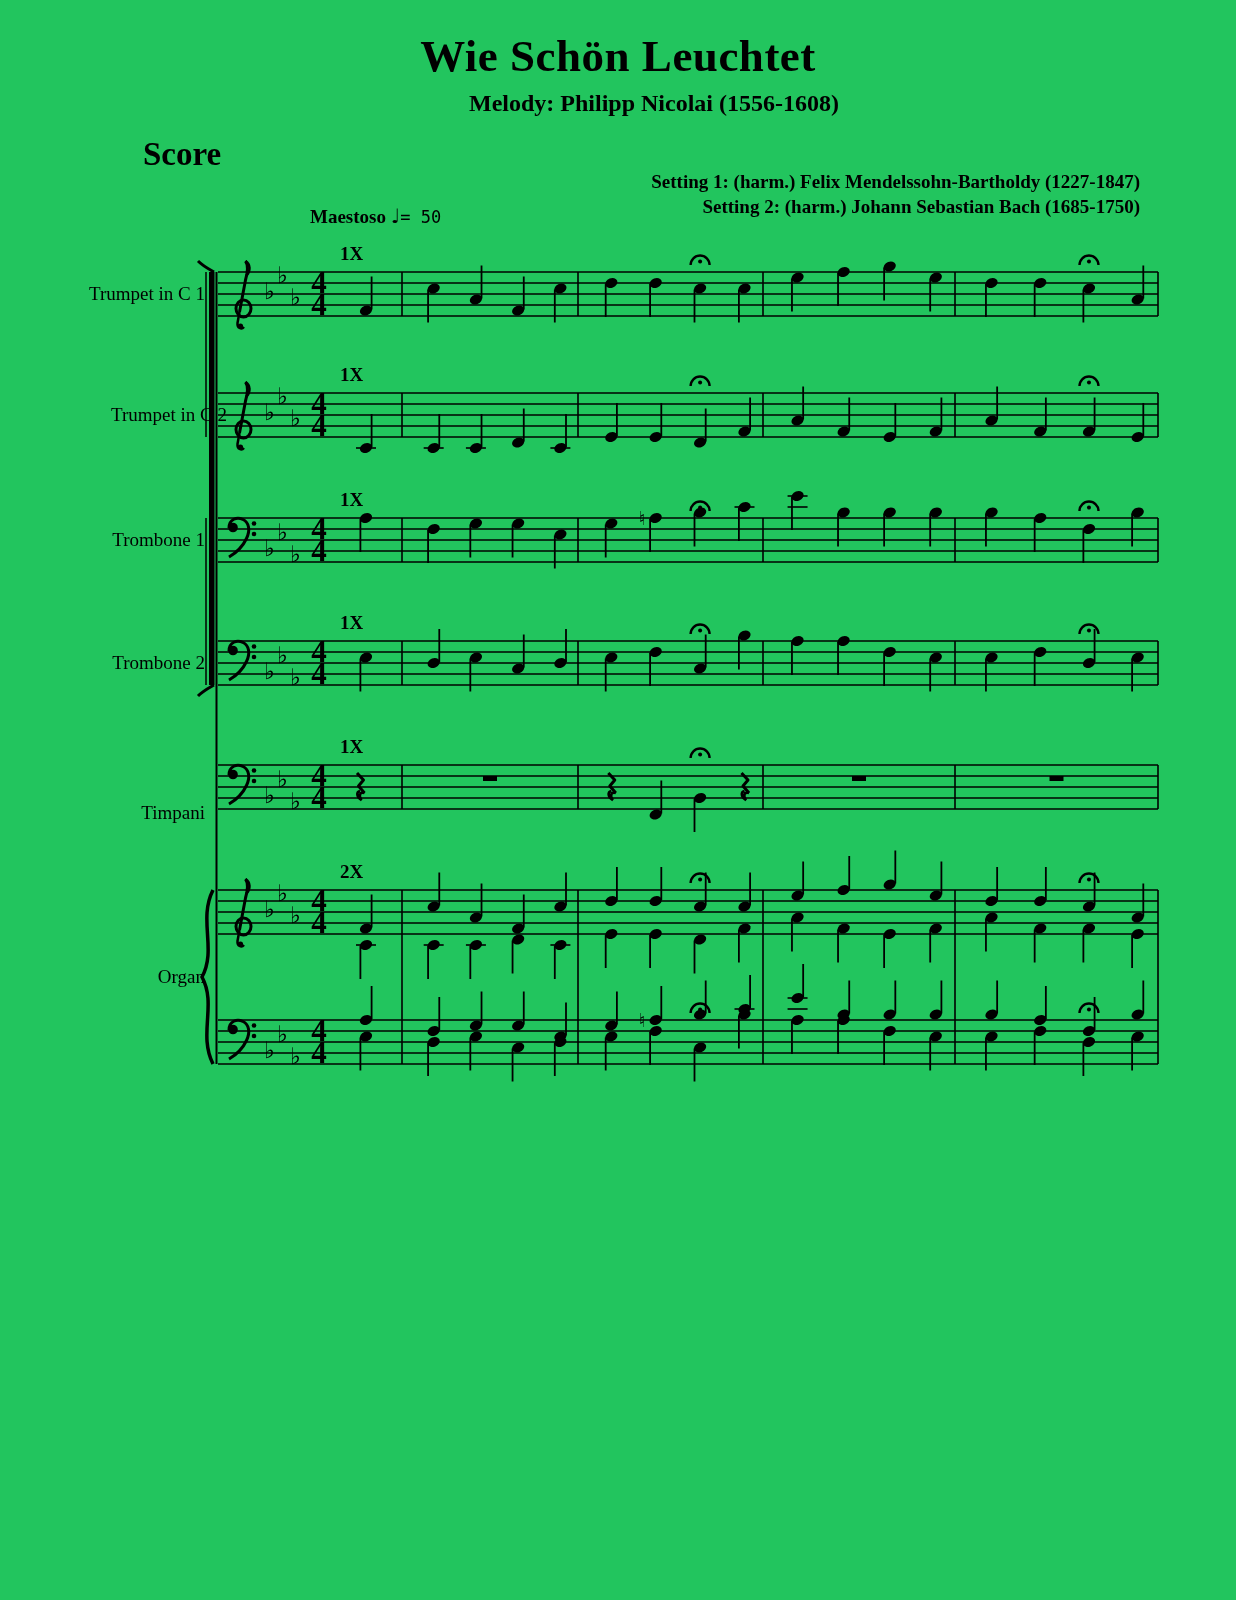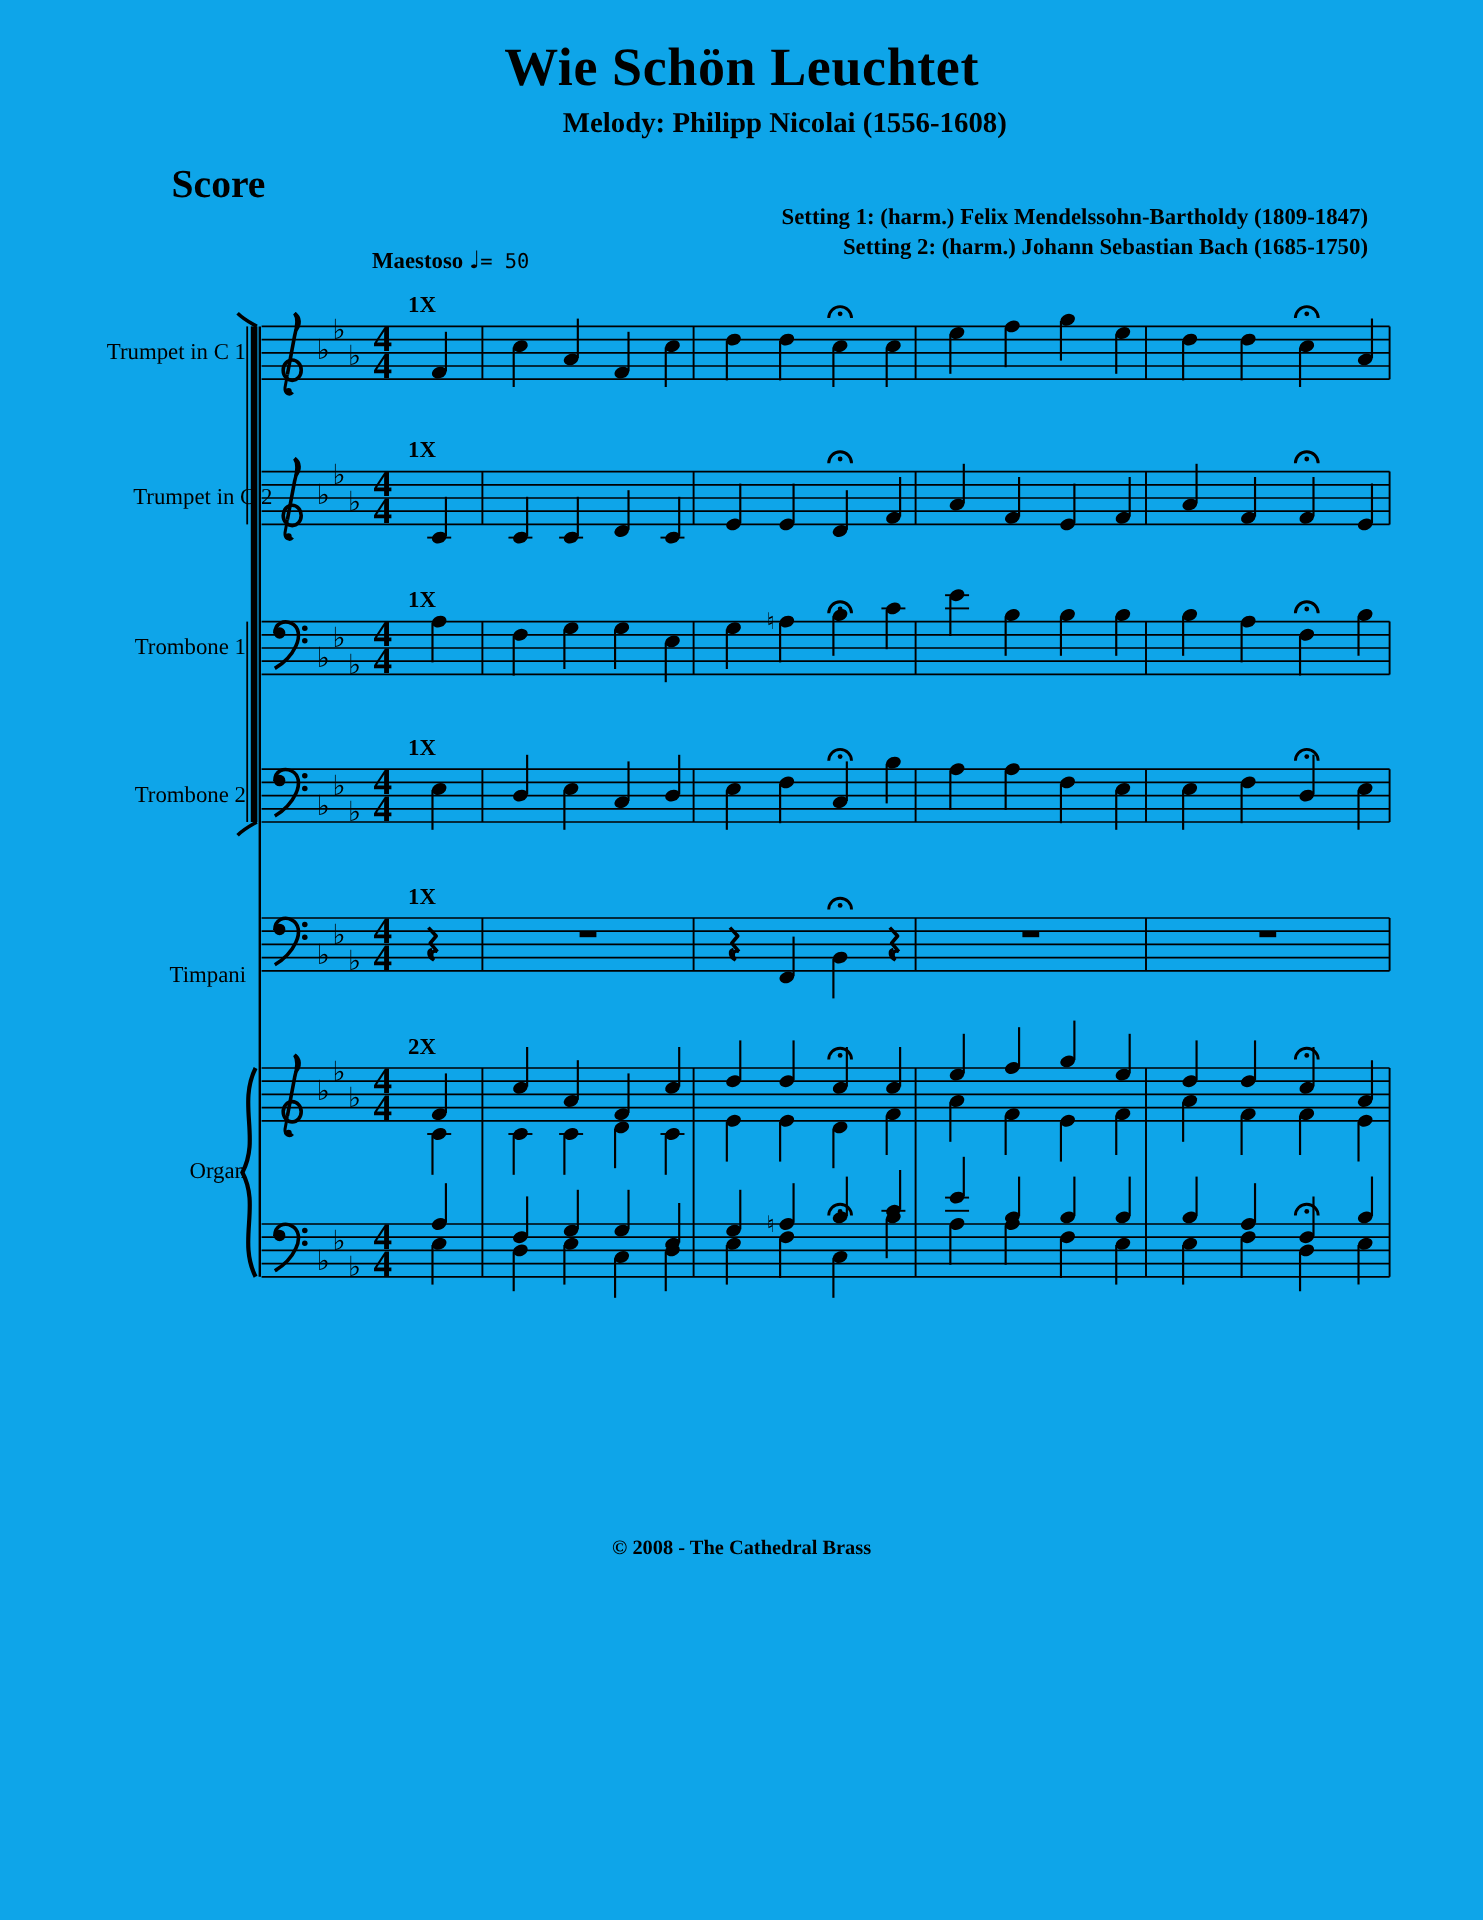--- a/index.html
+++ b/index.html
@@ -1,16 +1,16 @@
 <!DOCTYPE html>
 <html><head>
 <meta charset="utf-8">
 <style>
   html,body{margin:0;padding:0;background:#ffffff;}
-  #page{position:relative;width:1236px;height:1600px;background:#0ea5e9;overflow:hidden;
+  #page{position:relative;width:1236px;height:1600px;background:#22c55e;overflow:hidden;
         font-family:"Liberation Serif", serif;color:#000;}
   .abs{position:absolute;}
   #title{top:30px;left:0;width:1236px;text-align:center;font-size:45px;font-weight:bold;letter-spacing:.5px;}
   #melody{top:90px;left:0;width:1236px;text-align:center;font-size:24px;font-weight:bold;margin-left:36px;}
   #dedication{top:121px;left:0;width:1236px;text-align:center;font-size:18px;font-weight:bold;font-style:italic;}
   #score-label{top:136px;left:143px;font-size:33px;font-weight:bold;}
   #settings{top:170px;left:0;width:1140px;text-align:right;font-size:19px;font-weight:bold;line-height:24.5px;}
   #tempo{top:204px;left:310px;font-size:19px;font-weight:bold;}
   #tempo .glyph{font-family:"DejaVu Sans",sans-serif;font-weight:normal;font-size:20px;}
   #tempo .suffix{font-weight:normal;font-size:17px;font-family:"DejaVu Sans Mono",monospace;}
@@ -20,21 +20,21 @@
   svg text{user-select:none;}
 </style>
 </head>
 <body>
 
 <div id="page">
   <div class="abs" id="title">Wie Schön Leuchtet</div>
   <div class="abs" id="melody">Melody: Philipp Nicolai (1556-1608)</div>
   <div class="abs" id="score-label">Score</div>
   <div class="abs" id="settings">
-    <div>Setting 1: (harm.) Felix Mendelssohn-Bartholdy (1809-1847)</div>
+    <div>Setting 1: (harm.) Felix Mendelssohn-Bartholdy (1227-1847)</div>
     <div>Setting 2: (harm.) Johann Sebastian Bach (1685-1750)</div>
   </div>
   <div class="abs" id="tempo">
     <span>Maestoso</span>
     <span class="glyph">♩</span><span class="suffix">= 50</span>
   </div>
   <svg id="score-svg" width="1236" height="1600" viewBox="0 0 1236 1600">
       <line x1="216.5" y1="272" x2="216.5" y2="1064" stroke="#000" stroke-width="2"></line>
       <rect x="209" y="272" width="5.5" height="413" fill="#000"></rect>
       <path d="M214,272 C207,268 203,266 198,261" stroke="#000" stroke-width="3" fill="none"></path>
@@ -522,14 +522,13 @@
       </g>
     </svg>
   <div id="labels">
       <div class="staff-label" style="top: 282px;">Trumpet in C 1</div>
       <div class="staff-label" style="top: 403px; margin-left: 22px;">Trumpet in C 2</div>
       <div class="staff-label" style="top: 528px;">Trombone 1</div>
       <div class="staff-label" style="top: 651px;">Trombone 2</div>
       <div class="staff-label" style="top: 801px; font-family: Liberation Serif, serif;">Timpani</div>
       <div class="staff-label" style="top: 965px;">Organ</div>
     </div>
-  <div class="abs" id="copyright">© 2008 - The Cathedral Brass</div>
 </div>
 
 </body></html>

